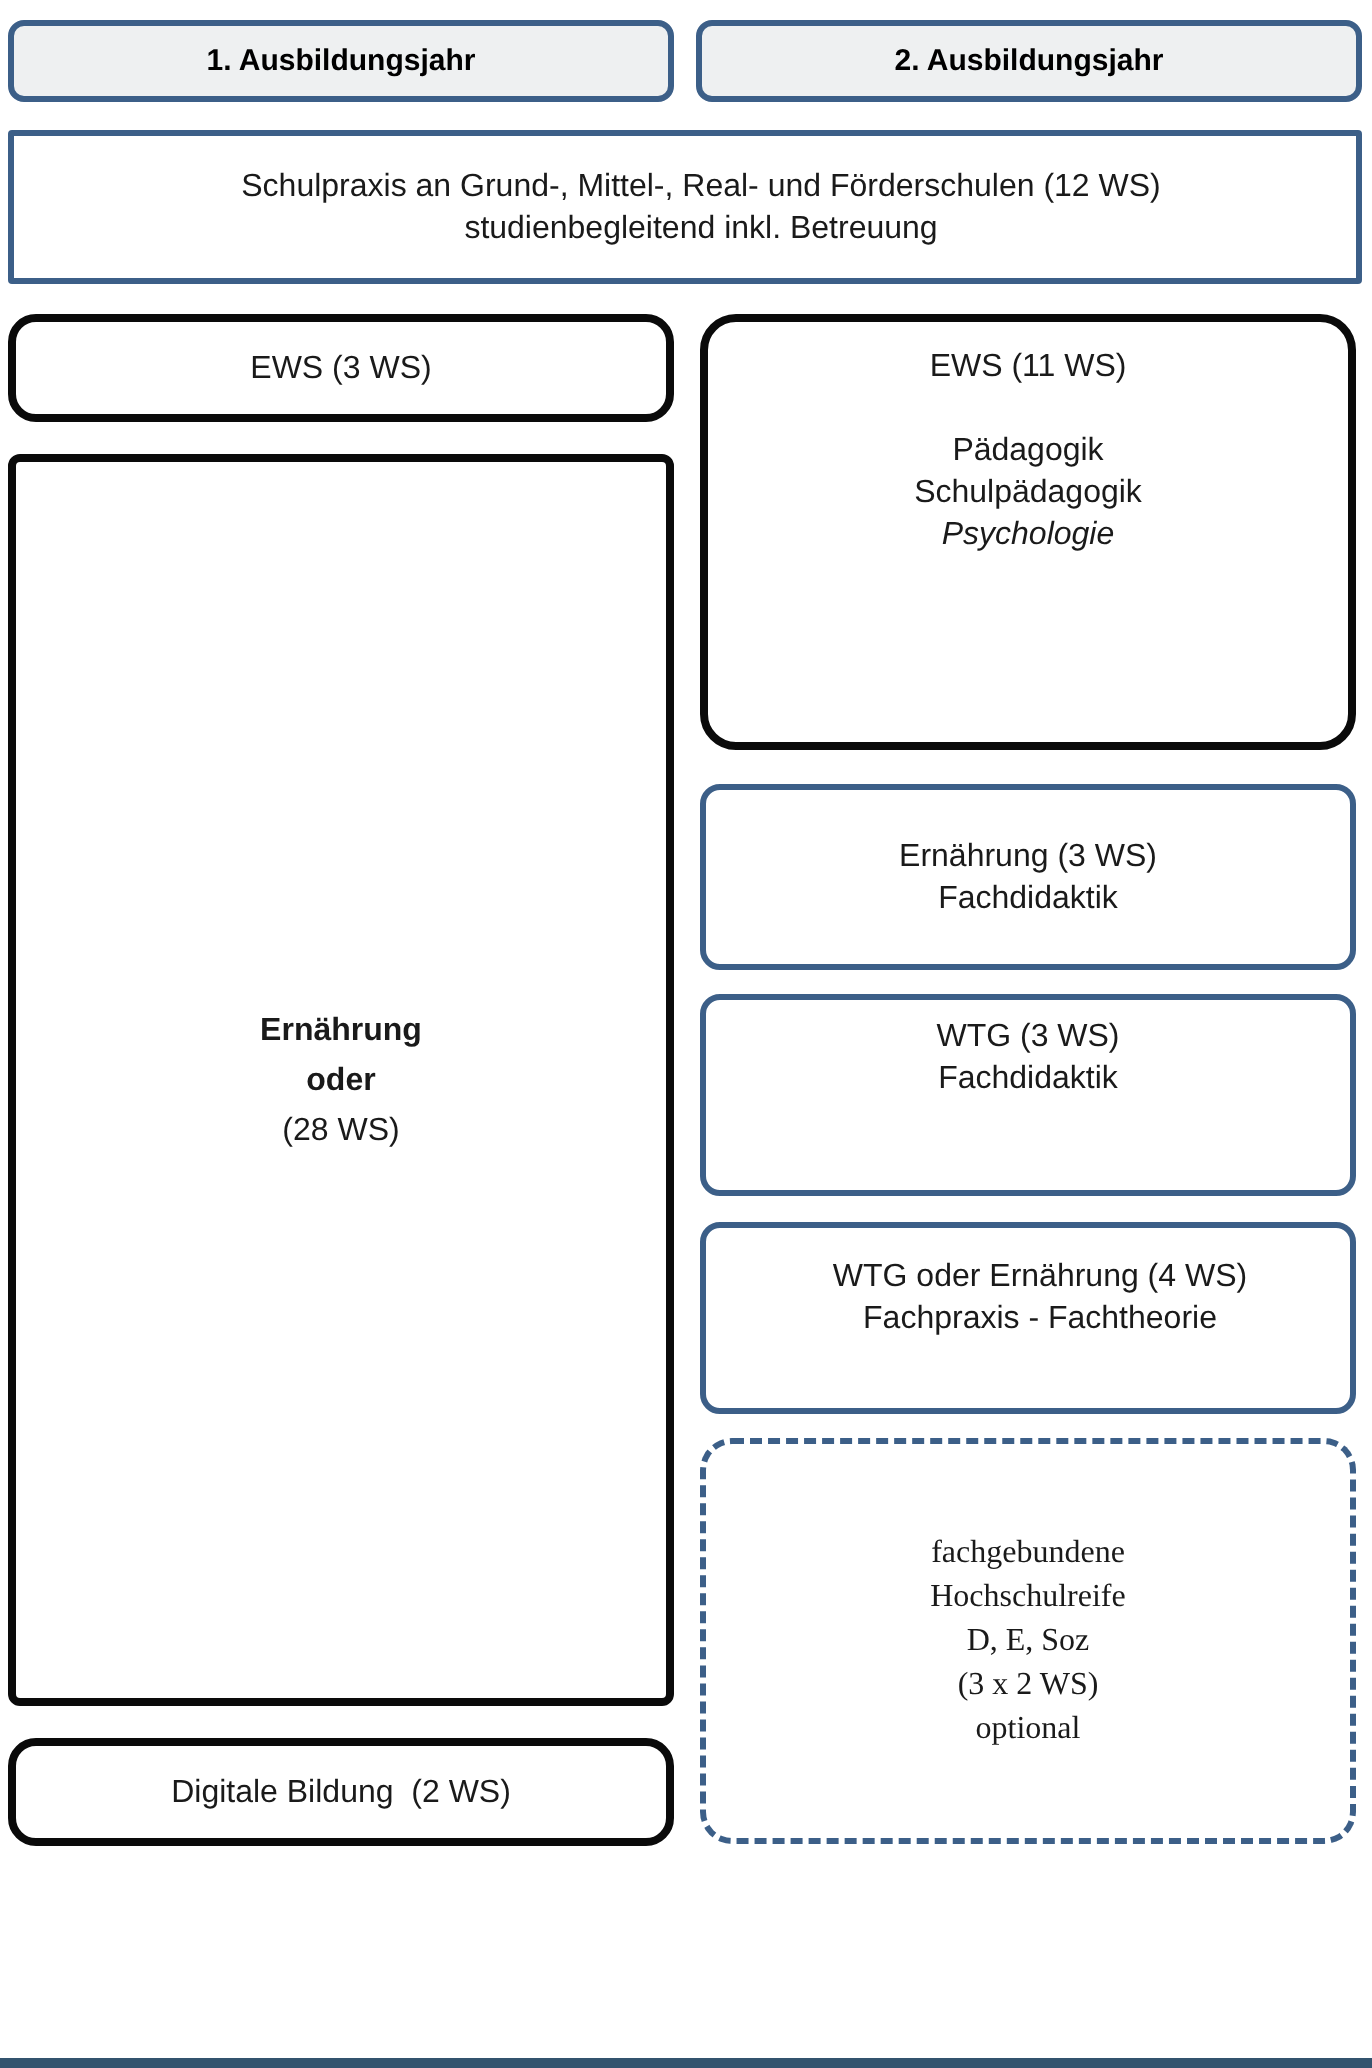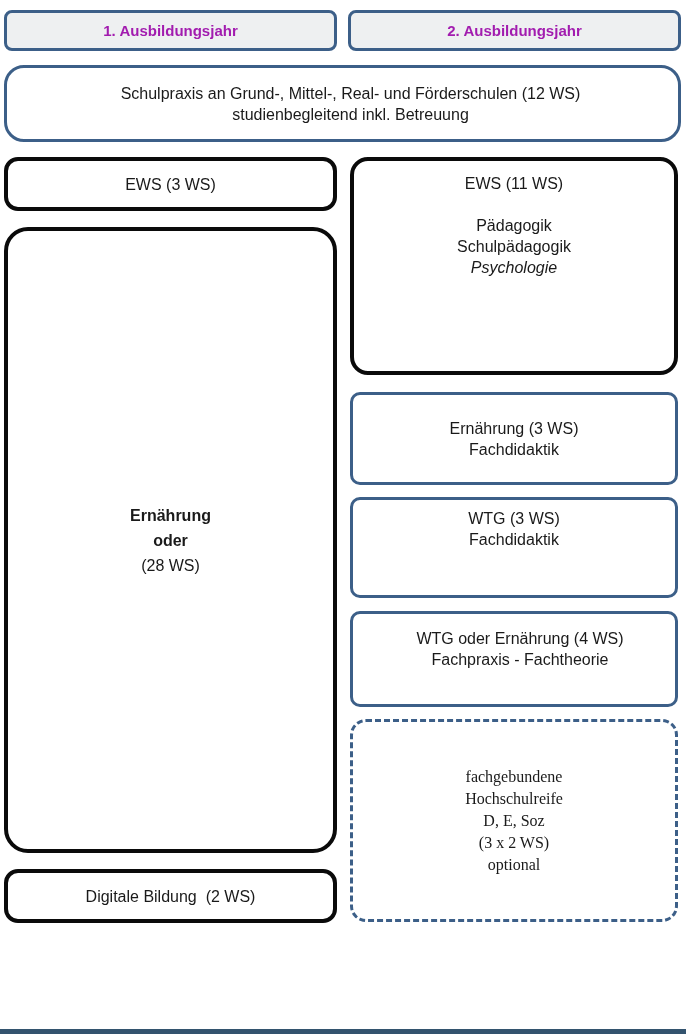--- a/index.html
+++ b/index.html
@@ -31,38 +31,38 @@
   .blue-border  { border: 3px solid #3c5f88; }
   .black-border { border: 4px solid #0a0a0a; }
   .dashed-border { border: 3px dashed #3c5f88; font-family: Liberation Serif, serif; }
 
   .header-box {
     left: 4px; top: 10px; width: 333px; height: 41px;
     border-radius: 8px;
     background: #eef0f1;
     font-weight: bold;
     font-size: 15px;
-    color: #a21caf;
+    color: #000000;
   }
   #header2 { left: 348px; text-align: right; }
 
   #schulpraxis {
     left: 4px; top: 65px; width: 677px; height: 77px;
-    border-radius: 20px;
+    border-radius: 2px;
     padding-left: 16px;
   }
 
   #ews3 {
     left: 4px; top: 157px; width: 333px; height: 54px;
     border-radius: 14px;
   }
 
   #bigbox {
     left: 4px; top: 227px; width: 333px; height: 626px;
-    border-radius: 24px;
+    border-radius: 6px;
     line-height: 25px;
   }
   #bigbox .b { font-weight: bold; }
 
   #ews11 {
     left: 350px; top: 157px; width: 328px; height: 218px;
     border-radius: 18px;
     justify-content: flex-start;
     padding-top: 12px;
   }

